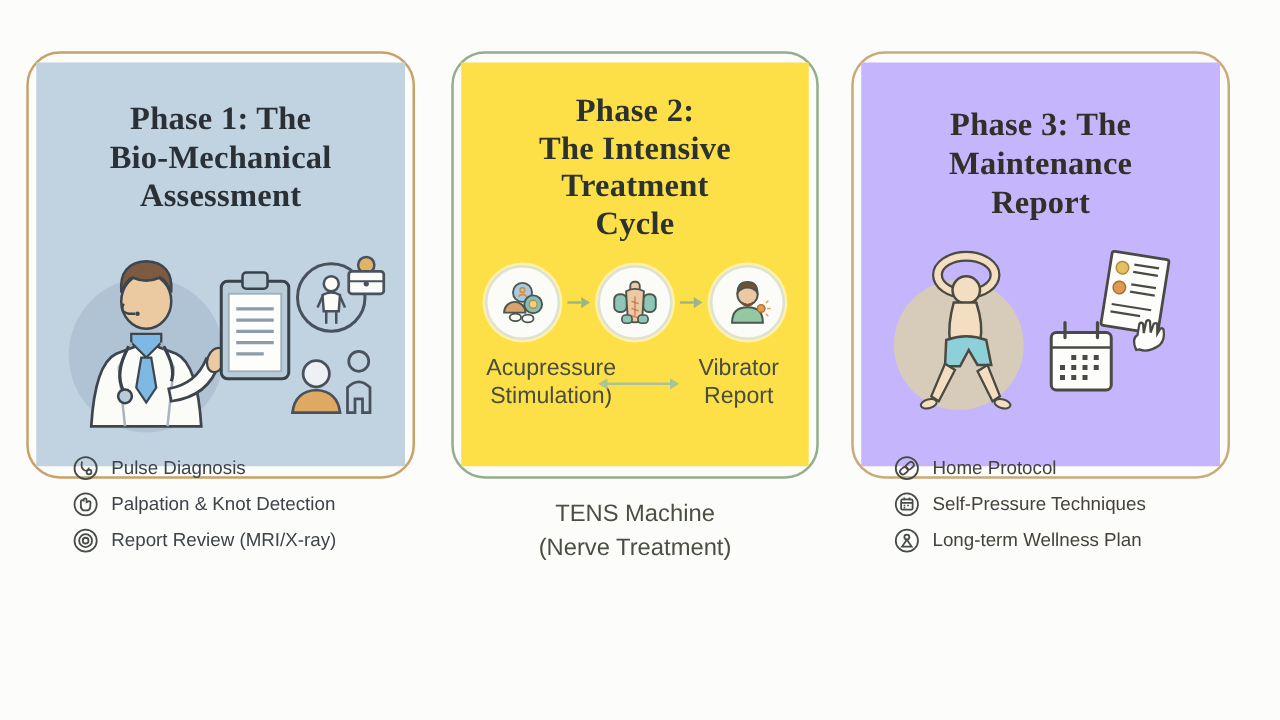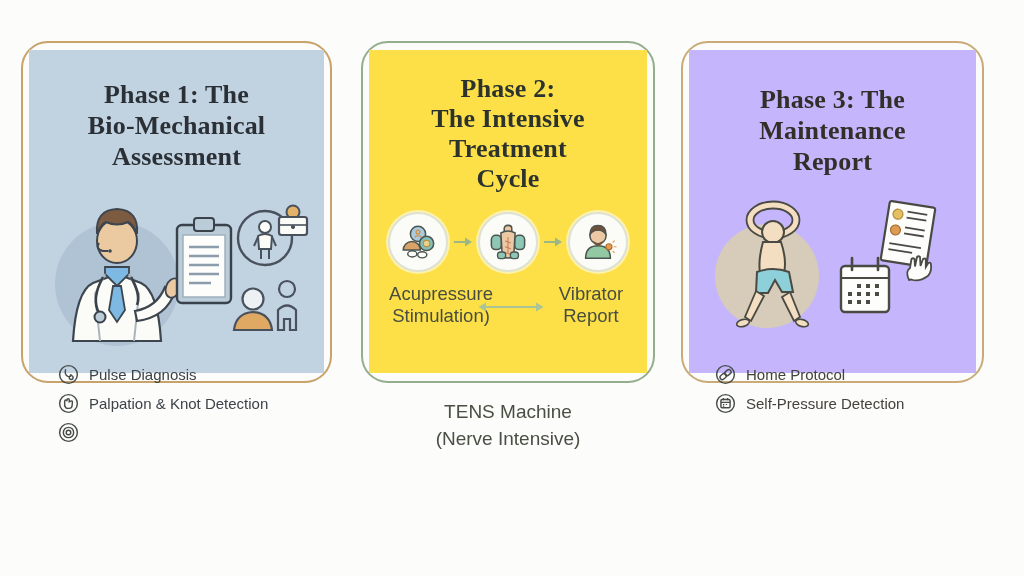--- a/index.html
+++ b/index.html
@@ -133,20 +133,21 @@
       <span>Palpation &amp; Knot Detection</span>
     </div>
     <div class="list-item">
       <svg width="21" height="21" viewBox="0 0 22 22">
         <g fill="none" stroke="#474c49" stroke-width="1.5">
           <circle cx="11" cy="11" r="9.3"></circle>
           <circle cx="11" cy="11" r="5.4"></circle>
           <circle cx="11" cy="11" r="2.4"></circle>
         </g>
       </svg>
+      <span>Report Review (MRI/X-ray)</span>
     </div>
   </div>
  </div>
 </div>
 
 <div class="card" id="card2">
  <div class="fill">
 
   <div class="title">
     <span>Phase 2:</span>
@@ -211,21 +212,21 @@
   </div>
 
   <svg class="dbl-arrow" width="68" height="12" viewBox="0 0 68 12">
     <path d="M7 6 h54" stroke="#abc496" stroke-width="2" fill="none"></path>
     <path d="M9 1.5 L1.5 6 L9 10.5 z" fill="#abc496"></path>
     <path d="M59 1.5 L66.5 6 L59 10.5 z" fill="#abc496"></path>
   </svg>
 
   <div class="c2-footer">
     <span>TENS Machine</span>
-    <span>(Nerve Intensive)</span>
+    <span>(Nerve Treatment)</span>
   </div>
  </div>
 </div>
 
 <div class="card" id="card3">
  <div class="fill">
 
   <div class="title">
     <span>Phase 3: The</span>
     <span>Maintenance</span>
@@ -292,17 +293,27 @@
     </div>
     <div class="list-item">
       <svg width="21" height="21" viewBox="0 0 22 22">
         <g fill="none" stroke="#474c49" stroke-width="1.5">
           <circle cx="11" cy="11" r="9.3"></circle>
           <rect x="6.2" y="6.8" width="9.6" height="8.6" rx="1.2"></rect>
           <path d="M6.2 9.8 h9.6 M8.8 5.2 v2.4 M13.2 5.2 v2.4"></path>
           <path d="M8.3 12 h1.4 M11.3 12 h1.4 M8.3 13.8 h1.4" stroke-width="1.2"></path>
         </g>
       </svg>
-      <span>Self-Pressure Detection</span>
+      <span>Self-Pressure Techniques</span>
+    </div>
+    <div class="list-item">
+      <svg width="21" height="21" viewBox="0 0 22 22">
+        <g fill="none" stroke="#474c49" stroke-width="1.5">
+          <circle cx="11" cy="11" r="9.3"></circle>
+          <circle cx="11" cy="8" r="2.1"></circle>
+          <path d="M11 10.3 l-4 5.7 h8 z"></path>
+        </g>
+      </svg>
+      <span>Long-term Wellness Plan</span>
     </div>
   </div>
  </div>
 </div>
 
 </body></html>

